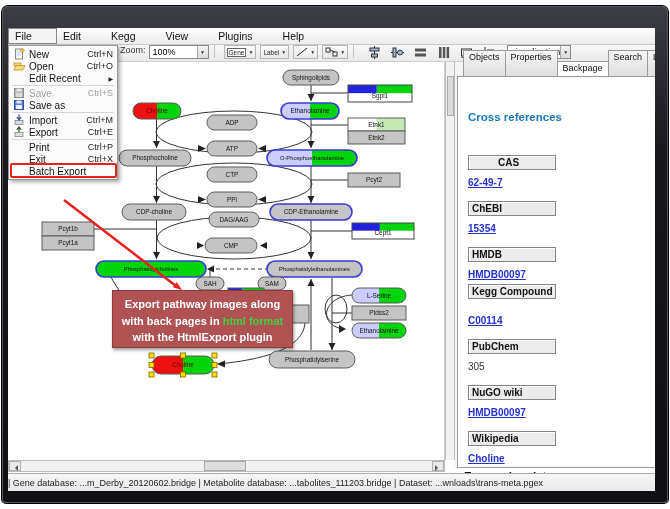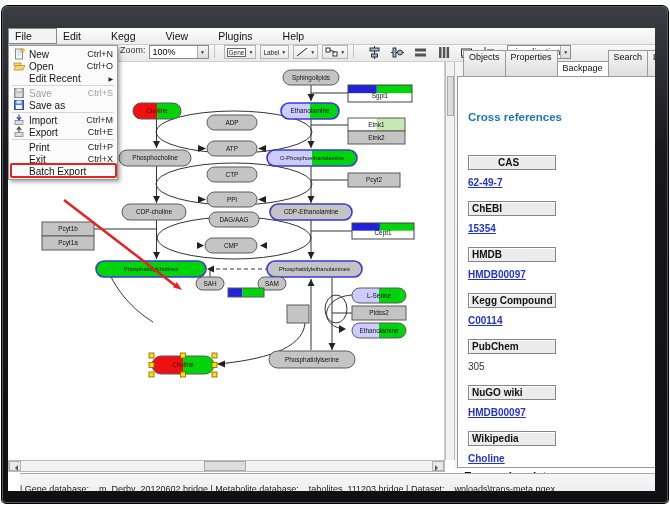--- a/index.html
+++ b/index.html
@@ -47,21 +47,21 @@
   .tab { font-size:9px; color:#111; background:linear-gradient(#f6f6f6,#dfdfdf); border:1px solid #9a9a9a; border-bottom:none; padding:1px 5px; margin-right:-1px; height:26px; }
   .tab.active { background:#fff; height:15px; position:relative; z-index:2; font-weight:normal; }
   .sb-content { position:absolute; left:2px; top:14px; width:203px; height:392px; background:#fff; border:1px solid #9a9a9a; }
   .sb-heading { position:absolute; left:10px; font-weight:bold; font-size:11.5px; }
   .xref-box { position:absolute; left:10px; width:88px; height:15px; background:#ececec; border:1px solid #858585; box-shadow:inset 1px 1px 0 #fff; font-size:10px; font-weight:bold; color:#111; padding:1px 0 0 3px; white-space:nowrap; }
   .xref-val { position:absolute; left:10px; font-size:10px; font-weight:bold; color:#2233cc; text-decoration:underline; }
   .xref-val.plain { color:#333; font-weight:normal; text-decoration:none; }
   .sb-footer { position:absolute; left:6px; font-weight:bold; font-size:11.5px; color:#111; }
 
   
-  .statusbar { position:absolute; left:12px; top:445px; width:100%; height:30px; background:linear-gradient(#f6f6f6,#e9e9e9); border-top:1px solid #aaa; font-size:9px; color:#222; display:flex; align-items:center; white-space:nowrap; }
+  .statusbar { position:absolute; left:0; top:445px; width:100%; height:18px; background:linear-gradient(#f6f6f6,#e9e9e9); border-top:1px solid #aaa; font-size:9px; color:#222; display:flex; align-items:center; white-space:nowrap; }
 
   
   .filemenu { position:absolute; left:0; top:17px; width:110px; background:#fbfbfb; border:1px solid #979797; box-shadow:2px 2px 4px rgba(0,0,0,.35); z-index:10; padding:2px 0; }
   .fm-row { height:12px; display:flex; align-items:center; font-size:10px; color:#111; padding:0 4px 0 2px; position:relative; }
   .fm-row .ic { width:16px; height:12px; display:flex; align-items:center; justify-content:center; }
   .fm-row .lbl { margin-left:2px; white-space:nowrap; }
   .fm-row .sc { margin-left:auto; font-size:9px; color:#222; }
   .fm-row.disabled .lbl, .fm-row.disabled .sc { color:#a0a0a0; }
   .fm-sep { height:1px; background:#d5d5d5; margin:1px 3px; }
   .fm-red { position:absolute; left:1px; width:107px; height:15px; border:2px solid #e82020; border-radius:2px; z-index:11; pointer-events:none; }
@@ -552,21 +552,21 @@
         </div>
       <div class="sb-content">
         <div class="sb-heading" style="top: 34px; color: rgb(24, 120, 184);">Cross references</div>
         <div id="xrefs">
             <div class="xref-box" style="top: 78px; padding-left: 29px;">CAS</div>
             <div class="xref-val" style="top: 100px; color: rgb(34, 51, 204);">62-49-7</div>
             <div class="xref-box" style="top: 124px;">ChEBI</div>
             <div class="xref-val" style="top: 146px; color: rgb(34, 51, 204);">15354</div>
             <div class="xref-box" style="top: 170px;">HMDB</div>
             <div class="xref-val" style="top: 192px; color: rgb(34, 51, 204);">HMDB00097</div>
-            <div class="xref-box" style="top: 216px;">Kegg Compound</div>
+            <div class="xref-box" style="top: 207px;">Kegg Compound</div>
             <div class="xref-val" style="top: 238px; color: rgb(34, 51, 204);">C00114</div>
             <div class="xref-box" style="top: 262px;">PubChem</div>
             <div class="xref-val plain" style="top: 284px; color: rgb(51, 51, 51);">305</div>
             <div class="xref-box" style="top: 308px;">NuGO wiki</div>
             <div class="xref-val" style="top: 330px; color: rgb(34, 51, 204);">HMDB00097</div>
             <div class="xref-box" style="top: 354px;">Wikipedia</div>
             <div class="xref-val" style="top: 376px; color: rgb(34, 51, 204);">Choline</div>
           </div>
         <div class="sb-footer" style="top:393px">Expression data</div>
       </div>
@@ -665,19 +665,20 @@
           <span class="sc">Ctrl+X</span>
         </div>
         <div class="fm-row">
           <span class="ic"></span>
           <span class="lbl">Batch Export</span>
           <span class="sc"></span>
         </div>
         <div class="fm-red" style="top: 117px;"></div>
       </div>
 
+    <div class="callout" id="callout"><span>Export pathway images along with back pages in </span><span class="hl" style="color: rgb(63, 212, 63);">html format</span><span> with the HtmlExport plugin</span></div>
 
     <svg class="overlay-svg">
       <line x1="56" y1="172" x2="168" y2="258" stroke="#e82020" stroke-width="2.5"></line>
       <polygon points="174,262 164.9,259.2 168.7,254" fill="#e82020"></polygon>
     </svg>
   </div>
 </div>
 
 </body></html>

